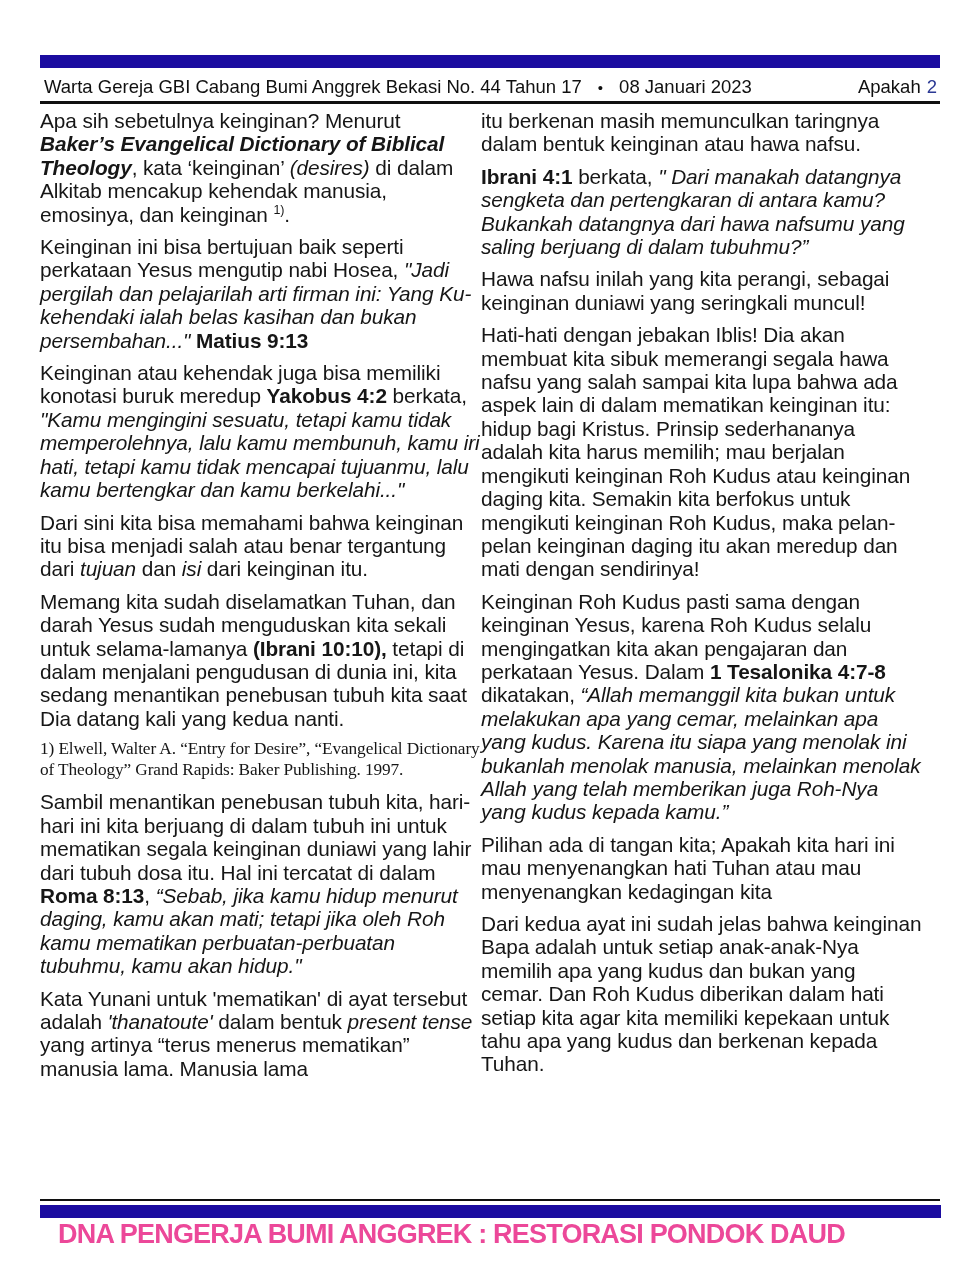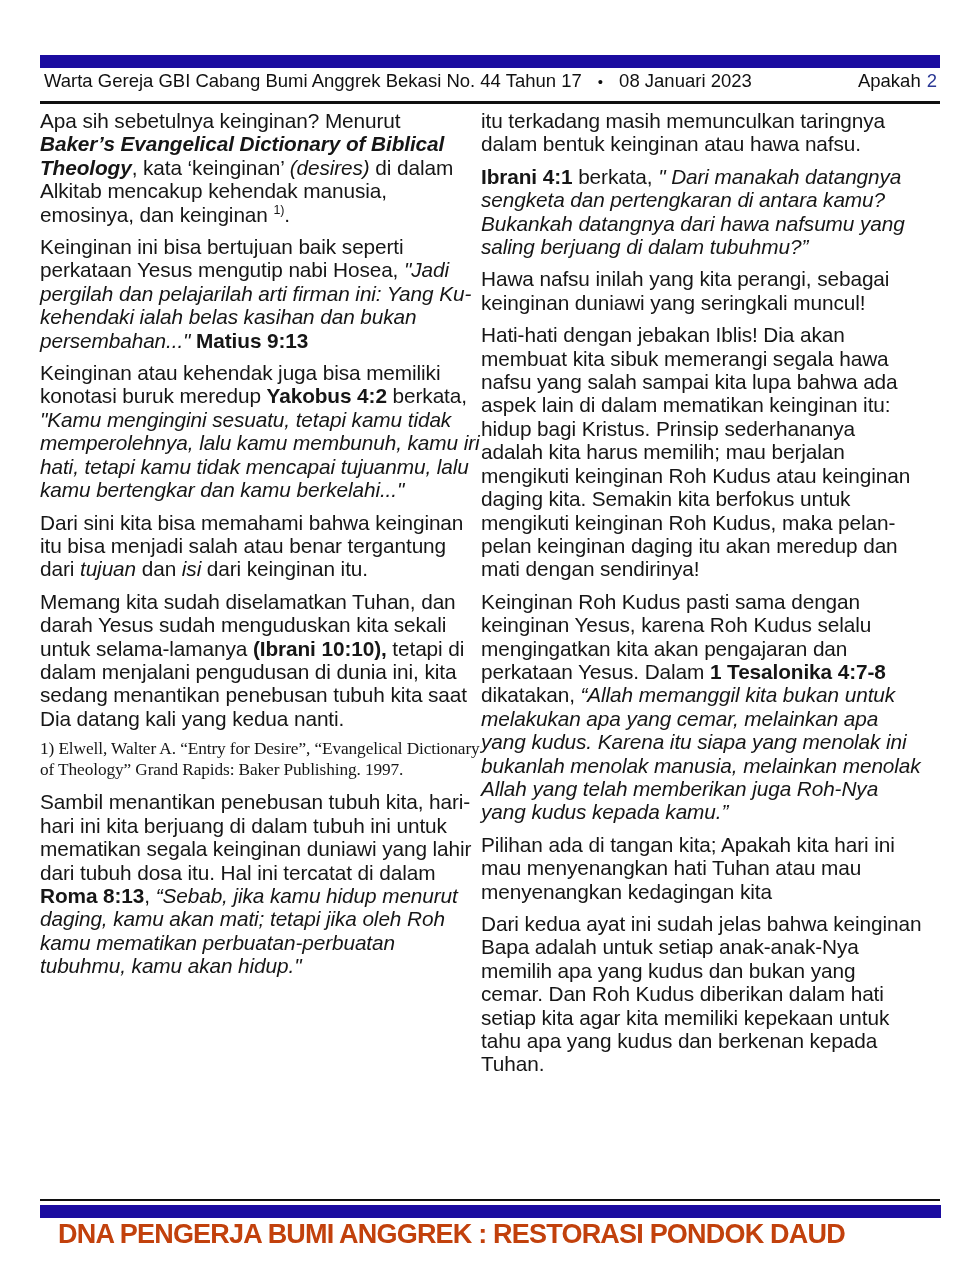--- a/index.html
+++ b/index.html
@@ -8,21 +8,21 @@
     width:980px;height:1277px;
     background:#ffffff;
     font-family:"Liberation Sans","DejaVu Sans",sans-serif;
     color:#161616;
     overflow:hidden;
   }
   .top-bar{position:absolute;left:40px;top:55px;width:900px;height:13px;}
   .header-row{
     position:absolute;left:44px;top:71px;width:893px;
     display:flex;justify-content:space-between;align-items:baseline;
-    font-size:18.5px;line-height:20px;color:#101010;
+    font-size:18.5px;line-height:32px;color:#101010;
   }
   .header-left{white-space:nowrap;}
   .bullet{display:inline-block;margin:0 16px;font-size:15px;}
   .header-right{white-space:nowrap;}
   .pagenum{margin-left:6px;font-weight:400;}
   .header-rule{position:absolute;left:40px;top:101px;width:900px;height:3px;background:#101010;}
   .columns{
     position:absolute;left:40px;top:109px;width:900px;
     display:flex;
   }
@@ -36,21 +36,21 @@
   .para.footnote{font-size:17.3px;line-height:20.6px;margin-bottom:10px;font-family:Liberation Serif, serif;}
   .fmt-b{font-weight:700;}
   .fmt-i{font-style:italic;}
   .fmt-bi{font-weight:700;font-style:italic;}
   sup{font-size:0.6em;line-height:0;}
   .footer-rule{position:absolute;left:40px;top:1199px;width:900px;height:2px;background:#101010;}
   .bottom-bar{position:absolute;left:40px;top:1205px;width:901px;height:13px;}
   .footer-text{
     position:absolute;left:58px;top:1219px;width:890px;
     font-size:27px;font-weight:700;letter-spacing:-0.8px;
-    color:#c2410c;white-space:nowrap;
+    color:#ec4899;white-space:nowrap;
   }
 </style>
 </head>
 <body>
 
 <div class="page">
 
   <div class="top-bar" style="background-color: rgb(27, 12, 160);"></div>
 
   <div class="header-row">
@@ -66,23 +66,24 @@
 
   <div class="columns">
     <div class="col">
         <p class="para"><span>Apa sih sebetulnya keinginan? Menurut </span><span class="fmt-bi">Baker’s Evangelical Dictionary of Biblical Theology</span><span>, kata ‘keinginan’ </span><span class="fmt-i">(desires)</span><span> di dalam Alkitab mencakup kehendak manusia, emosinya, dan keinginan </span><sup>1)</sup><span>.</span></p>
         <p class="para"><span>Keinginan ini bisa bertujuan baik seperti perkataan Yesus mengutip nabi Hosea, </span><span class="fmt-i">"Jadi pergilah dan pelajarilah arti firman ini: Yang Ku-kehendaki ialah belas kasihan dan bukan persembahan..." </span><span class="fmt-b">Matius 9:13</span></p>
         <p class="para"><span>Keinginan atau kehendak juga bisa memiliki konotasi buruk meredup </span><span class="fmt-b">Yakobus 4:2</span><span> berkata, </span><span class="fmt-i">"Kamu mengingini sesuatu, tetapi kamu tidak memperolehnya, lalu kamu membunuh, kamu iri hati, tetapi kamu tidak mencapai tujuanmu, lalu kamu bertengkar dan kamu berkelahi..."</span></p>
         <p class="para"><span>Dari sini kita bisa memahami bahwa keinginan itu bisa menjadi salah atau benar tergantung dari </span><span class="fmt-i">tujuan</span><span> dan </span><span class="fmt-i">isi</span><span> dari keinginan itu.</span></p>
         <p class="para"><span>Memang kita sudah diselamatkan Tuhan, dan darah Yesus sudah menguduskan kita sekali untuk selama-lamanya </span><span class="fmt-b">(Ibrani 10:10),</span><span> tetapi di dalam menjalani pengudusan di dunia ini, kita sedang menantikan penebusan tubuh kita saat Dia datang kali yang kedua nanti.</span></p>
         <p class="para footnote"><span>1) Elwell, Walter A. “Entry for Desire”, “Evangelical Dictionary of Theology” Grand Rapids: Baker Publishing. 1997.</span></p>
         <p class="para"><span>Sambil menantikan penebusan tubuh kita, hari-hari ini kita berjuang di dalam tubuh ini untuk mematikan segala keinginan duniawi yang lahir dari tubuh dosa itu. Hal ini tercatat di dalam </span><span class="fmt-b">Roma 8:13</span><span>, </span><span class="fmt-i">“Sebab, jika kamu hidup menurut daging, kamu akan mati; tetapi jika oleh Roh kamu mematikan perbuatan-perbuatan tubuhmu, kamu akan hidup."</span></p>
+        <p class="para"><span>Kata Yunani untuk 'mematikan' di ayat tersebut adalah </span><span class="fmt-i">'thanatoute'</span><span> dalam bentuk </span><span class="fmt-i">present tense</span><span> yang artinya “terus menerus mematikan” manusia lama. Manusia lama</span></p>
       </div>
     <div class="col">
-        <p class="para"><span>itu terkadang masih memunculkan taringnya dalam bentuk keinginan atau hawa nafsu.</span></p>
+        <p class="para"><span>itu berkenan masih memunculkan taringnya dalam bentuk keinginan atau hawa nafsu.</span></p>
         <p class="para"><span class="fmt-b">Ibrani 4:1</span><span> berkata, </span><span class="fmt-i">" Dari manakah datangnya sengketa dan pertengkaran di antara kamu? Bukankah datangnya dari hawa nafsumu yang saling berjuang di dalam tubuhmu?”</span></p>
         <p class="para"><span>Hawa nafsu inilah yang kita perangi, sebagai keinginan duniawi yang seringkali muncul!</span></p>
         <p class="para"><span>Hati-hati dengan jebakan Iblis! Dia akan membuat kita sibuk memerangi segala hawa nafsu yang salah sampai kita lupa bahwa ada aspek lain di dalam mematikan keinginan itu: hidup bagi Kristus. Prinsip sederhananya adalah kita harus memilih; mau berjalan mengikuti keinginan Roh Kudus atau keinginan daging kita. Semakin kita berfokus untuk mengikuti keinginan Roh Kudus, maka pelan-pelan keinginan daging itu akan meredup dan mati dengan sendirinya!</span></p>
         <p class="para"><span>Keinginan Roh Kudus pasti sama dengan keinginan Yesus, karena Roh Kudus selalu mengingatkan kita akan pengajaran dan perkataan Yesus. Dalam </span><span class="fmt-b">1 Tesalonika 4:7-8</span><span> dikatakan, </span><span class="fmt-i">“Allah memanggil kita bukan untuk melakukan apa yang cemar, melainkan apa yang kudus. Karena itu siapa yang menolak ini bukanlah menolak manusia, melainkan menolak Allah yang telah memberikan juga Roh-Nya yang kudus kepada kamu.”</span></p>
         <p class="para"><span>Pilihan ada di tangan kita; Apakah kita hari ini mau menyenangkan hati Tuhan atau mau menyenangkan kedagingan kita</span></p>
         <p class="para"><span>Dari kedua ayat ini sudah jelas bahwa keinginan Bapa adalah untuk setiap anak-anak-Nya memilih apa yang kudus dan bukan yang cemar. Dan Roh Kudus diberikan dalam hati setiap kita agar kita memiliki kepekaan untuk tahu apa yang kudus dan berkenan kepada Tuhan.</span></p>
       </div>
   </div>
 
   <div class="footer-rule"></div>

